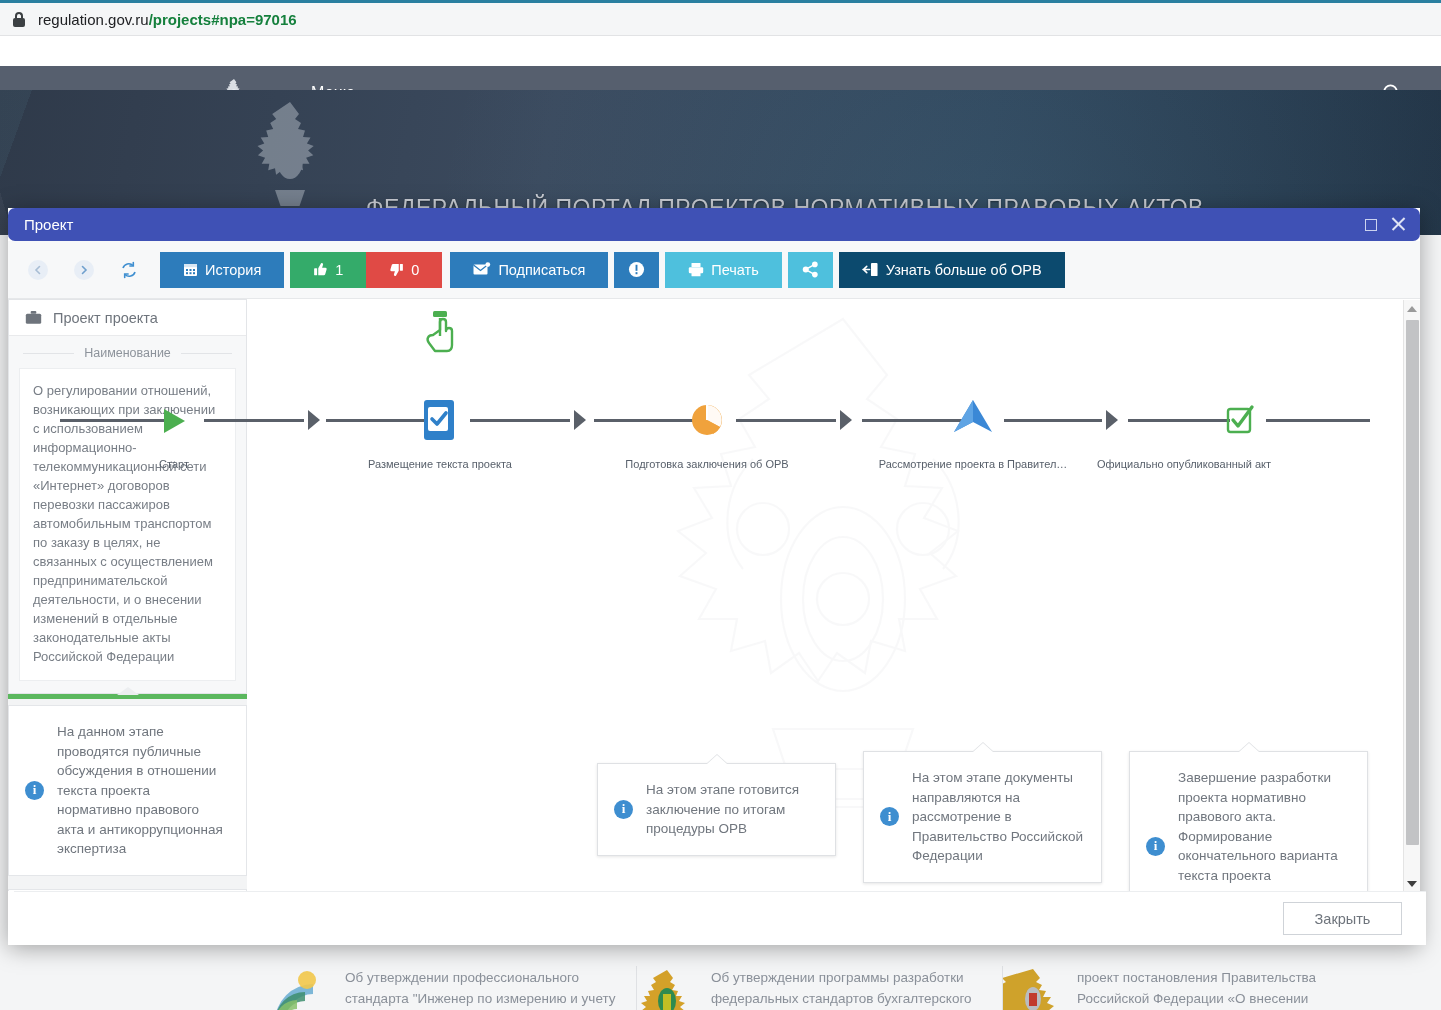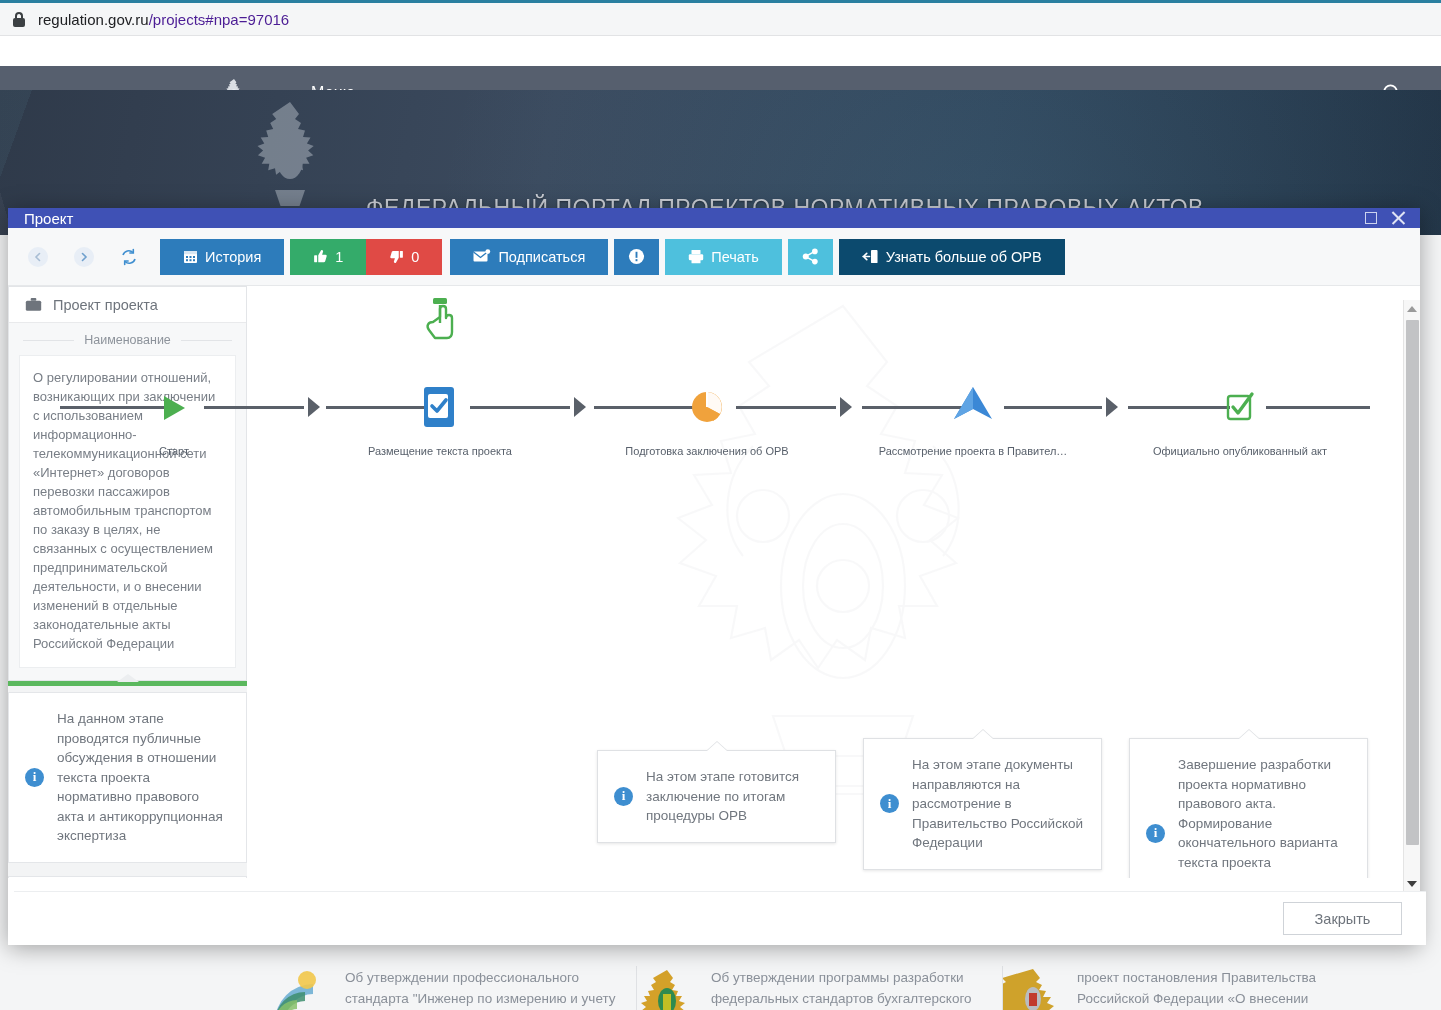--- a/index.html
+++ b/index.html
@@ -29,21 +29,21 @@
     background: #3c4043; border-radius: 2px;
   }
   #lock-icon .shackle {
     position: absolute; top: 1px; left: 3px; width: 8px; height: 8px;
     border: 2px solid #3c4043; border-bottom: none;
     border-radius: 5px 5px 0 0;
   }
   #url-text {
     margin-left: 12px; font-size: 15px; color: #202124; white-space: nowrap;
   }
-  #url-text .dim { color: #4c1d95; }
+  #url-text .dim { color: #15803d; font-weight: bold; }
 
   
   #site {
     position: absolute; left: 0; top: 36px; width: 1441px; height: 974px;
     overflow: hidden; background: #fff;
   }
   #navbar {
     position: absolute; left: 0; top: 0; width: 1441px; height: 54px;
     background: #565f6e;
     display: flex; align-items: center; margin-top: 30px;
@@ -104,22 +104,22 @@
     font-size: 13.5px; line-height: 20.5px; color: #8a9099; padding-top: 2px;
   }
 
   
   #modal {
     position: absolute; left: 8px; top: 208px; width: 1412px; height: 737px;
     background: #ffffff;
     box-shadow: 0 3px 22px rgba(0,0,0,.35);
   }
   #modal-titlebar {
-    height: 20px; background: #3f51b5;
-    display: flex; align-items: center; color: #fff;
+    height: 33px; background: #3f51b5;
+    display: flex; align-items: center; color: #fff; border-radius: 7px;
   }
   #modal-title { margin-left: 16px; font-size: 15px; }
   #modal-window-buttons { margin-left: auto; display: flex; align-items: center; gap: 14px; margin-right: 14px; }
   .win-btn { cursor: default; }
   #btn-maximize {
     width: 12px; height: 12px; border: 1.6px solid #ccd3ef;
   }
   #btn-close { position: relative; width: 15px; height: 15px; }
   #btn-close:before, #btn-close:after {
     content: ""; position: absolute; left: -1px; top: 6px; width: 17px; height: 1.8px; background: #dfe3f4;
@@ -494,21 +494,21 @@
         <rect x="10" y="2" width="14" height="6" rx="1.5" fill="#4caf50" stroke="none"></rect>
         <path d="M17 9 v18 M17 9 v18"></path>
         <path d="M10 26 c-5 0 -7 4 -4 8 l6 8 h12 c3 0 5-2 5-6 V22 c0-4-6-4-6 0 v-9 c0-4-6-4-6 0 v8 z"></path>
       </svg>
     </div>
 
     <div class="stage-label" style="left:166px; top:159px;">Старт</div>
     <div class="stage-label" style="left:432px; top:159px;">Размещение текста проекта</div>
     <div class="stage-label" style="left:699px; top:159px;">Подготовка заключения об ОРВ</div>
     <div class="stage-label" style="left:965px; top:159px;">Рассмотрение проекта в Правител…</div>
-    <div class="stage-label" style="left:1232px; top:159px;">Официально опубликованный акт</div>
+    <div class="stage-label" style="left:1176px; top:159px;">Официально опубликованный акт</div>
 
     <div class="stage-icon" style="left:166px; top:107px;">
       <svg width="30" height="30" viewBox="0 0 30 30">
           <path d="M5 3 L26 15 L5 27z" fill="#4caf50"></path>
         </svg>
     </div>
     <div class="stage-icon" style="left:432px; top:99px;">
       <svg width="40" height="44" viewBox="0 0 40 44">
         <rect x="4" y="2" width="30" height="40" rx="3" fill="#2f80c9"></rect>
         <rect x="8" y="9" width="20" height="24" rx="2" fill="#ffffff"></rect>

